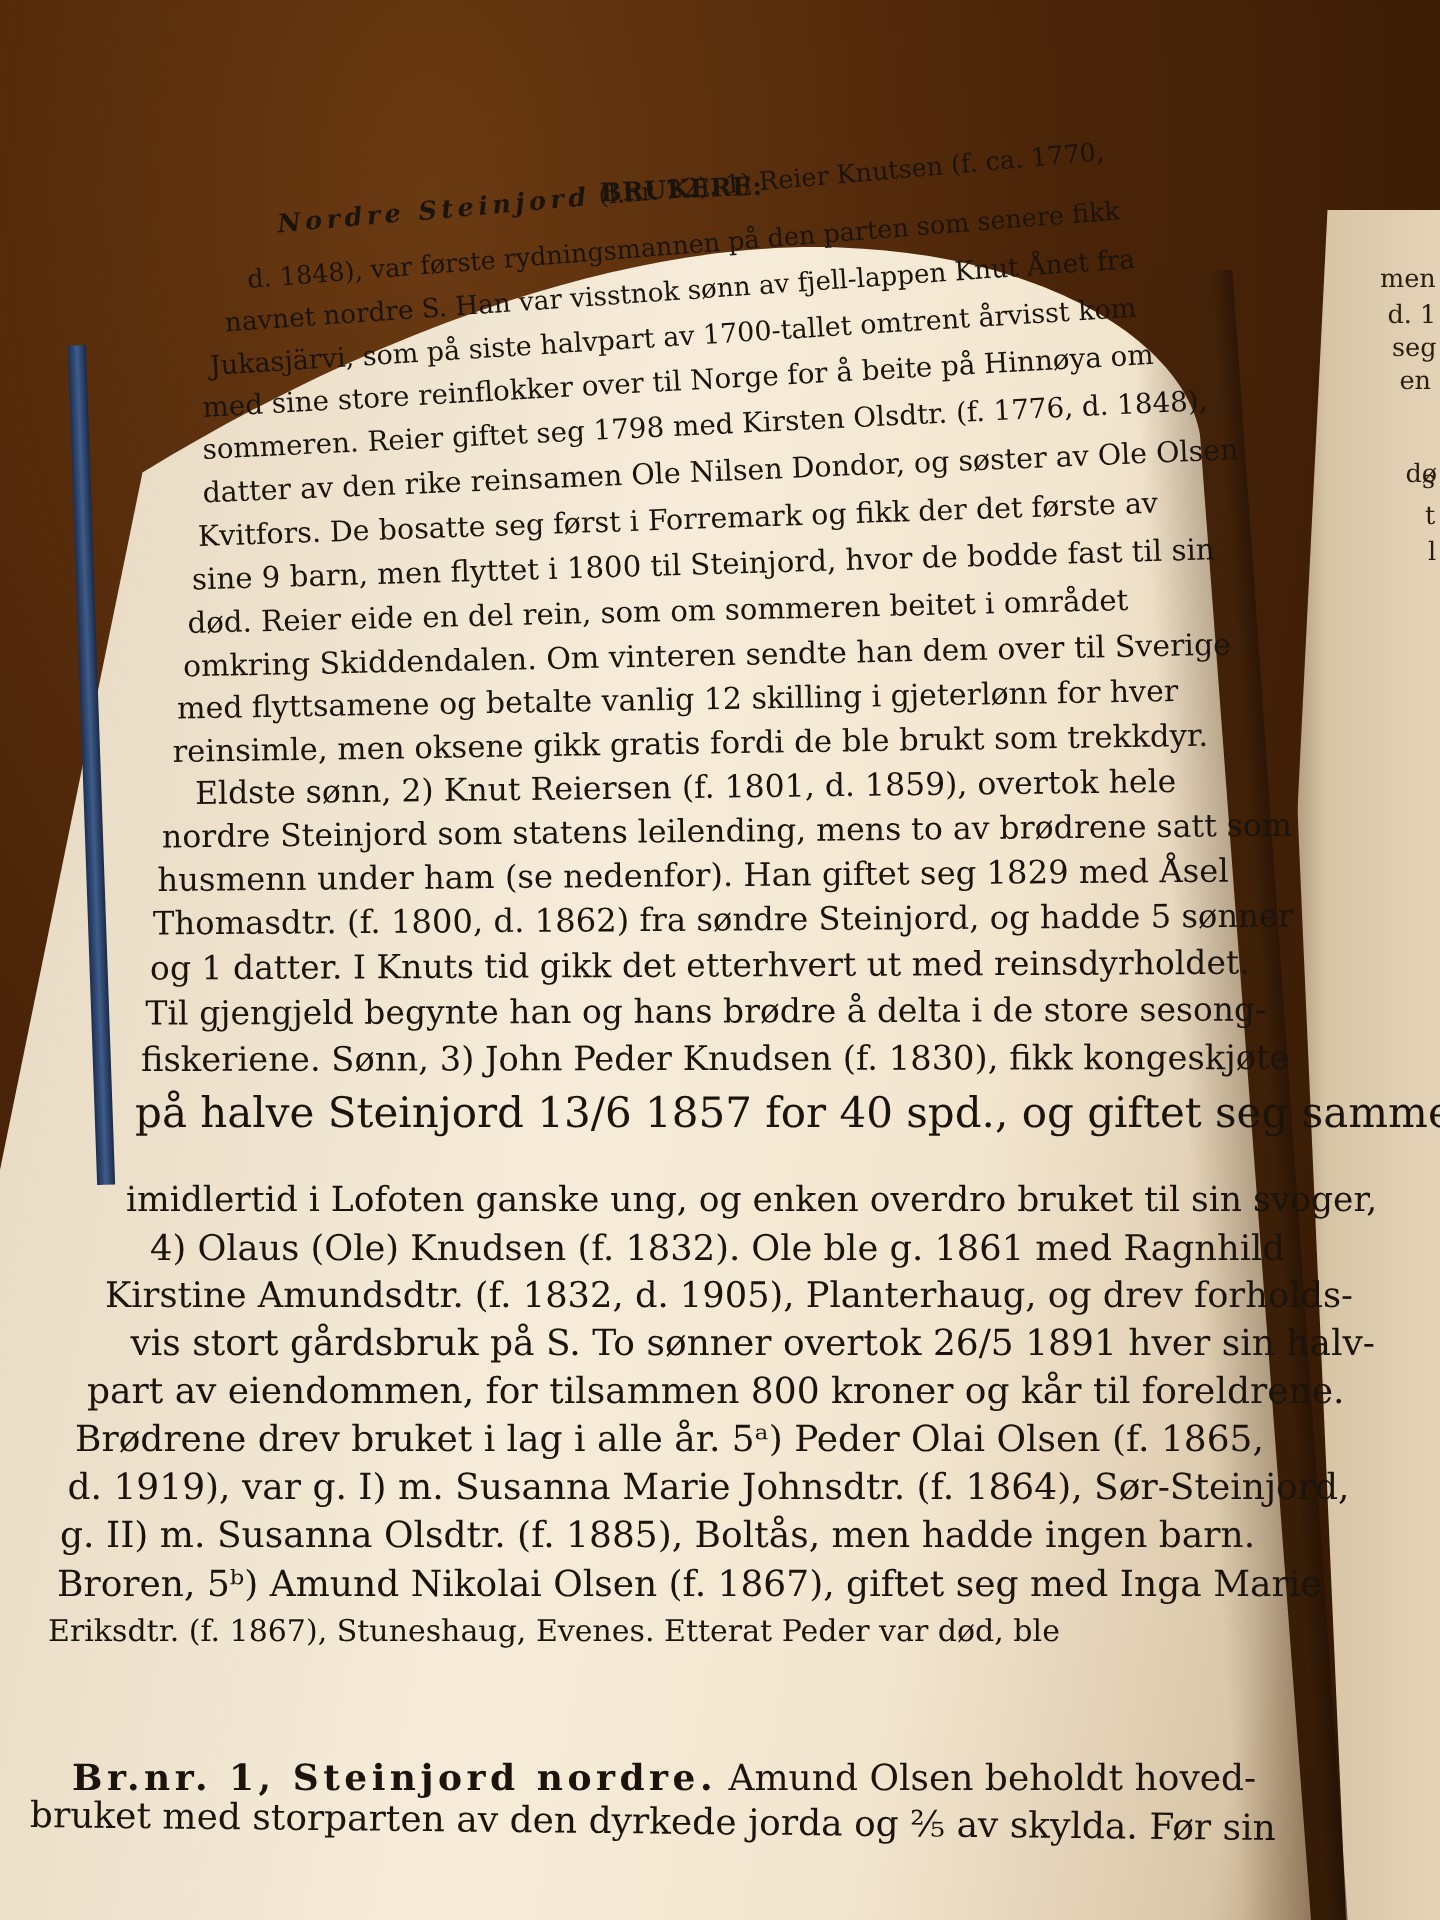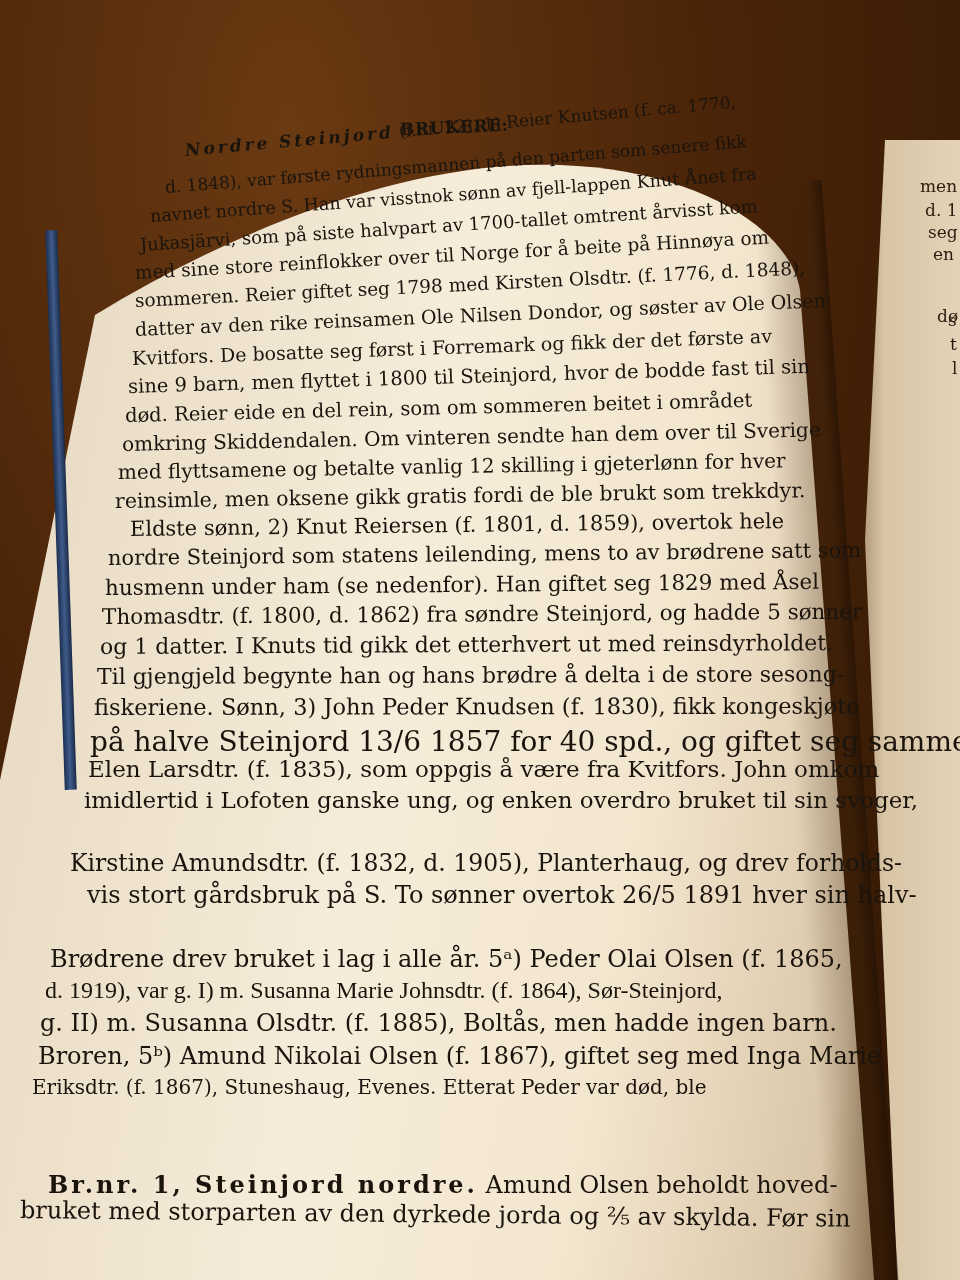--- a/index.html
+++ b/index.html
@@ -72,26 +72,27 @@
   <div class="line" style="left:118px;top:460px;font-size:20px;transform:rotate(-1deg);">med flyttsamene og betalte vanlig 12 skilling i gjeterlønn for hver</div>
   <div class="line" style="left:115px;top:489px;font-size:20.5px;transform:rotate(-0.9deg);">reinsimle, men oksene gikk gratis fordi de ble brukt som trekkdyr.</div>
   <div class="line" style="left:130px;top:517px;font-size:21px;transform:rotate(-0.7deg);">Eldste sønn, 2) Knut Reiersen (f. 1801, d. 1859), overtok hele</div>
   <div class="line" style="left:108px;top:546px;font-size:21px;transform:rotate(-0.6deg);">nordre Steinjord som statens leilending, mens to av brødrene satt som</div>
   <div class="line" style="left:105px;top:575px;font-size:21.5px;transform:rotate(-0.5deg);">husmenn under ham (se nedenfor). Han giftet seg 1829 med Åsel</div>
   <div class="line" style="left:102px;top:604px;font-size:21.5px;transform:rotate(-0.4deg);">Thomasdtr. (f. 1800, d. 1862) fra søndre Steinjord, og hadde 5 sønner</div>
   <div class="line" style="left:100px;top:634px;font-size:22px;transform:rotate(-0.3deg);">og 1 datter. I Knuts tid gikk det etterhvert ut med reinsdyrholdet.</div>
   <div class="line" style="left:97px;top:664px;font-size:22px;transform:rotate(-0.2deg);">Til gjengjeld begynte han og hans brødre å delta i de store sesong-</div>
   <div class="line" style="left:94px;top:694px;font-size:22.5px;transform:rotate(-0.1deg);">fiskeriene. Sønn, 3) John Peder Knudsen (f. 1830), fikk kongeskjøte</div>
   <div class="line" style="left:90px;top:725px;font-size:28px;">på halve Steinjord 13/6 1857 for 40 spd., og giftet seg samme år med</div>
-  <div class="line" style="left:88px;top:756px;font-size:23px;">Elen Larsdtr. (f. 1835), som oppgis å være fra Kvitfors. John omkom</div>
   <div class="line" style="left:84px;top:787px;font-size:23px;">imidlertid i Lofoten ganske ung, og enken overdro bruket til sin svoger,</div>
+  <div class="line" style="left:100px;top:818px;font-size:23.5px;">4) Olaus (Ole) Knudsen (f. 1832). Ole ble g. 1861 med Ragnhild</div>
   <div class="line" style="left:70px;top:849px;font-size:23.5px;">Kirstine Amundsdtr. (f. 1832, d. 1905), Planterhaug, og drev forholds-</div>
   <div class="line" style="left:63px;top:881px;font-size:24px;margin-left:24px;">vis stort gårdsbruk på S. To sønner overtok 26/5 1891 hver sin halv-</div>
+  <div class="line" style="left:58px;top:913px;font-size:24px;">part av eiendommen, for tilsammen 800 kroner og kår til foreldrene.</div>
   <div class="line" style="left:50px;top:945px;font-size:24px;">Brødrene drev bruket i lag i alle år.   5ᵃ) Peder Olai Olsen (f. 1865,</div>
-  <div class="line" style="left:45px;top:977px;font-size:24px;font-family:Liberation Serif, serif;">d. 1919), var g. I) m. Susanna Marie Johnsdtr. (f. 1864), Sør-Steinjord,</div>
+  <div class="line" style="left:45px;top:977px;font-size:24px;">d. 1919), var g. I) m. Susanna Marie Johnsdtr. (f. 1864), Sør-Steinjord,</div>
   <div class="line" style="left:40px;top:1009px;font-size:24px;">g. II) m. Susanna Olsdtr. (f. 1885), Boltås, men hadde ingen barn.</div>
   <div class="line" style="left:38px;top:1042px;font-size:24px;">Broren, 5ᵇ) Amund Nikolai Olsen (f. 1867), giftet seg med Inga Marie</div>
   <div class="line" style="left:32px;top:1075px;font-size:20px;">Eriksdtr. (f. 1867), Stuneshaug, Evenes. Etterat Peder var død, ble</div>
 
   <div class="line" style="left:48px;top:1170px;font-size:24px;">
     <span class="spb">Br.nr. 1, Steinjord nordre.</span><span>  Amund Olsen beholdt hoved-</span>
   </div>
   <div class="line" style="left:20px;top:1196px;font-size:24px;transform:rotate(0.6deg);">bruket med storparten av den dyrkede jorda og ⅖ av skylda. Før sin</div>
 
   <div class="right-frag" style="left:968px;top:148px;">død</div>

